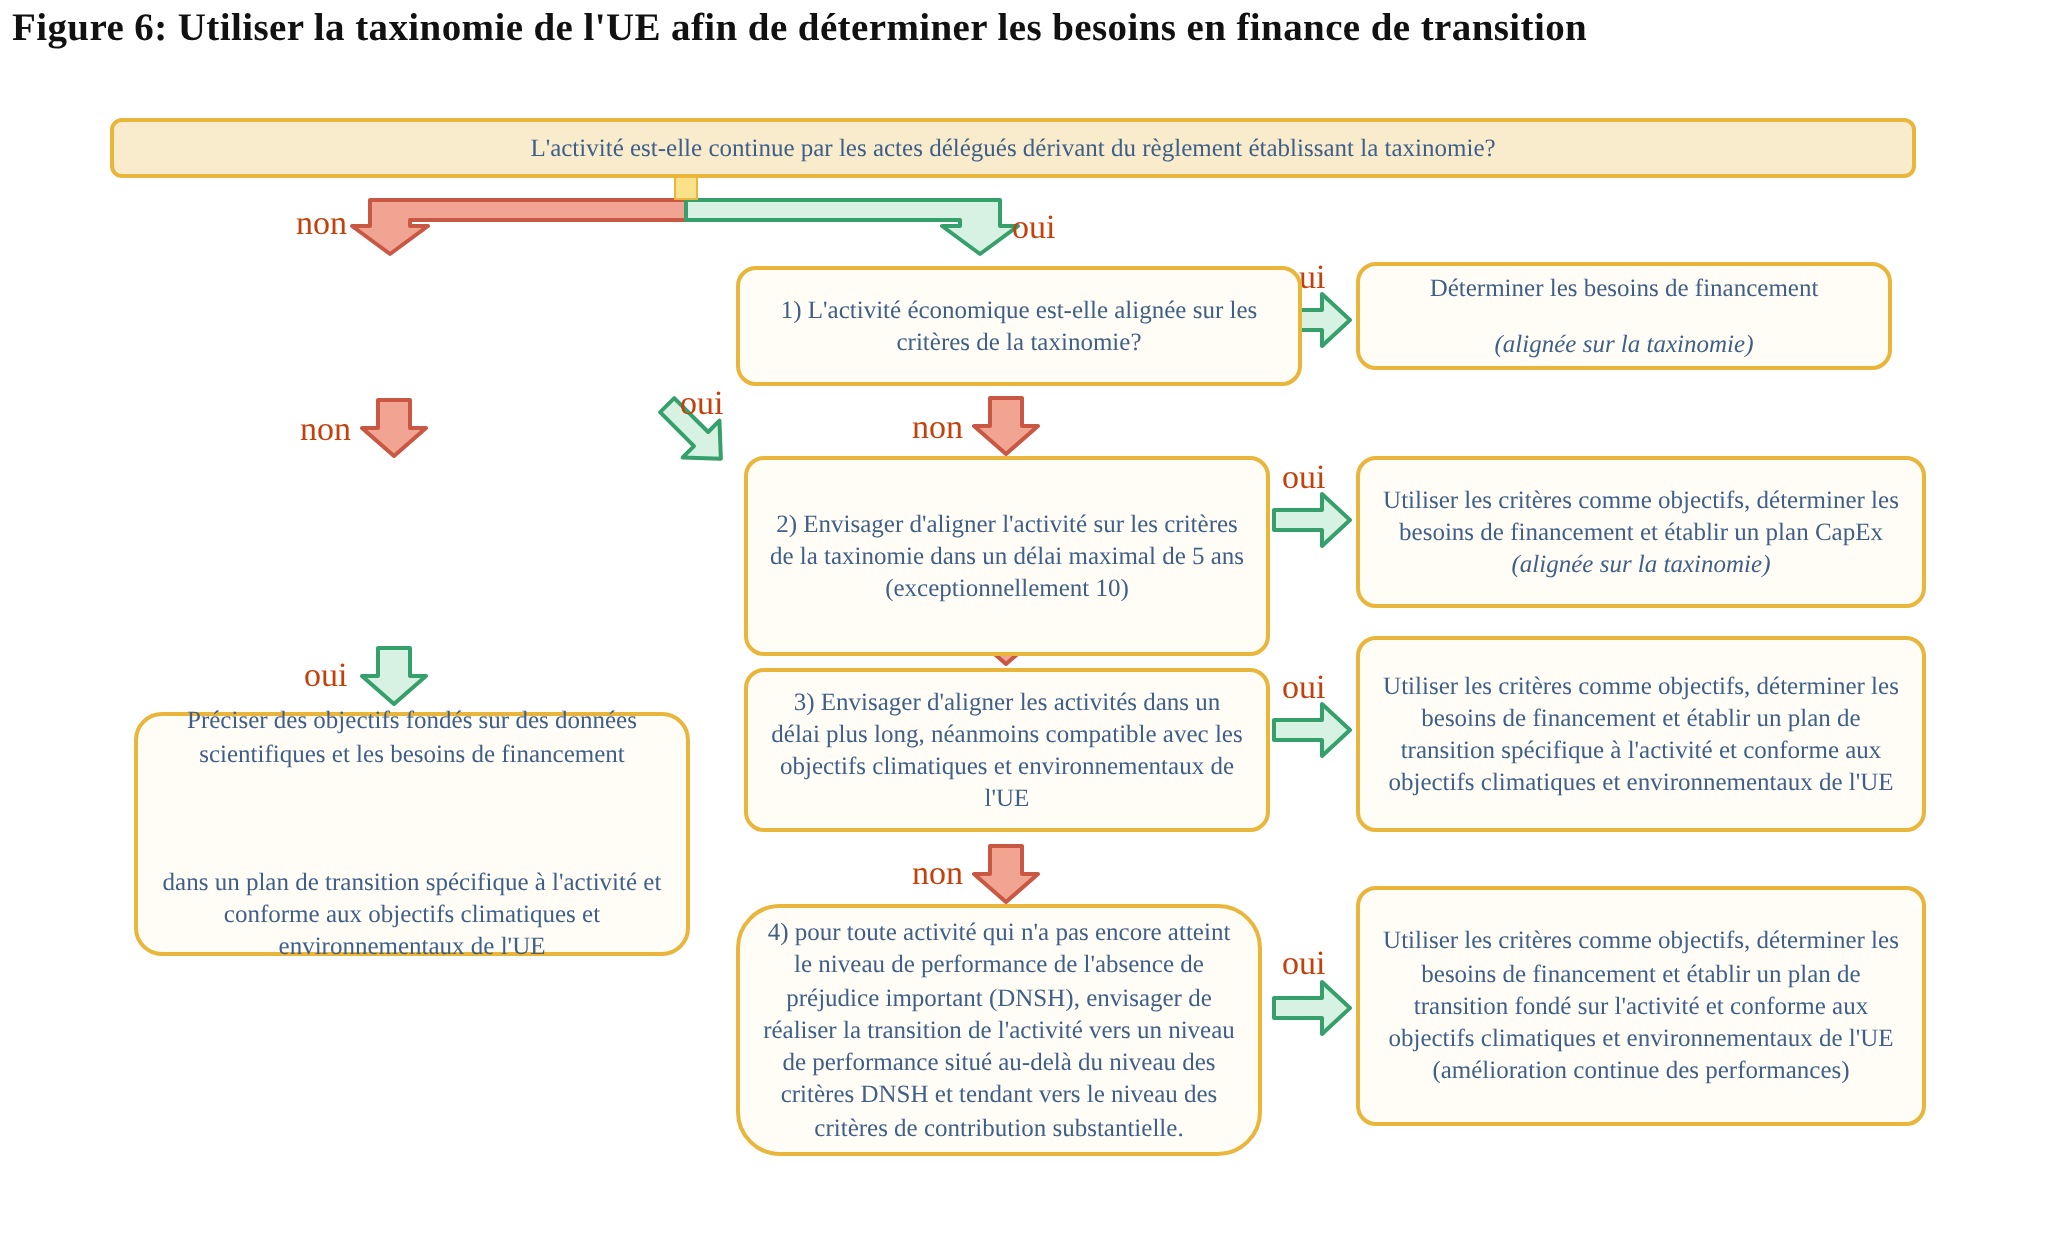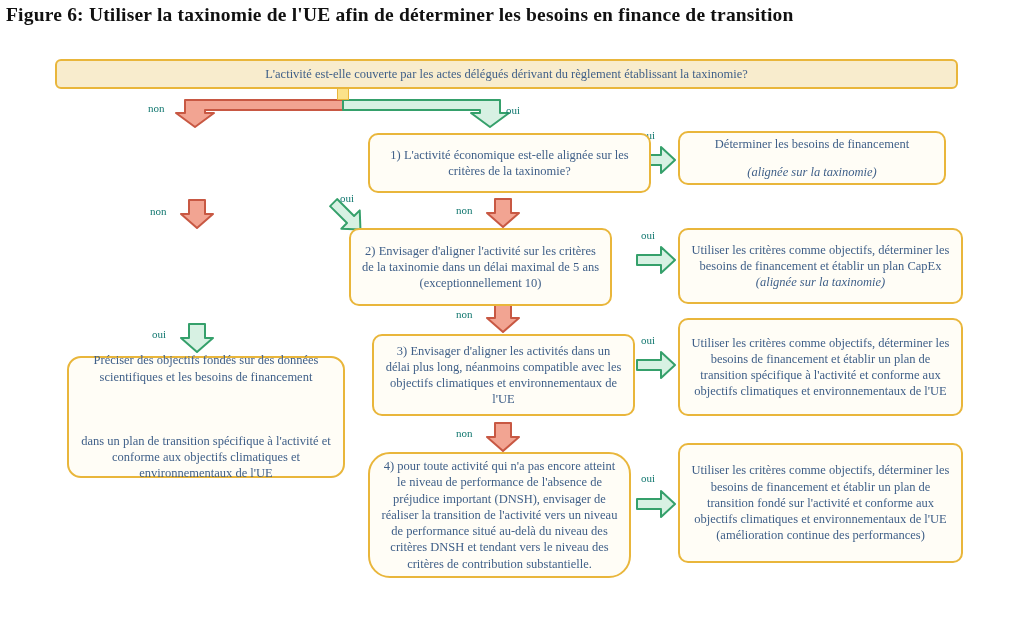--- a/index.html
+++ b/index.html
@@ -19,21 +19,21 @@
     text-align:center;color:#3f5f88;font-size:12.5px;line-height:1.3;
     padding:3px 10px;
   }
   .box .note{font-style:italic;}
   #box-root{background:#f8eccd;border-radius:6px;padding:2px 8px;}
   #connector-square{
     position:absolute;left:337px;top:88px;width:12px;height:12px;
     background:#fbe28a;border:1.5px solid #e9b63b;box-sizing:border-box;
   }
   .edge-label{
-    position:absolute;font-size:11px;color:#0f766e;line-height:1;
+    position:absolute;font-size:17px;color:#c2410c;line-height:1;
   }
   #arrow-layer{position:absolute;left:0;top:0;width:1034px;height:620px;}
   .arr-red{fill:#f2a492;stroke:#c85843;stroke-width:2;stroke-linejoin:round;}
   .arr-green{fill:#d7f1e3;stroke:#35a06b;stroke-width:2;stroke-linejoin:round;}
 </style>
 </head>
 <body>
 
 <div id="stage">
 
@@ -75,35 +75,35 @@
   <span class="edge-label" style="left:456px;top:205px;">non</span>
   <span class="edge-label" style="left:641px;top:230px;">oui</span>
   <span class="edge-label" style="left:456px;top:309px;">non</span>
   <span class="edge-label" style="left:641px;top:335px;">oui</span>
   <span class="edge-label" style="left:456px;top:428px;">non</span>
   <span class="edge-label" style="left:641px;top:473px;">oui</span>
 
   <div id="connector-square"></div>
 
   <div class="box" id="box-root" style="left:55px;top:59px;width:903px;height:30px;">
-    <div>L'activité est-elle couverte par les actes délégués dérivant du règlement établissant la taxinomie?</div>
+    <div>L'activité est-elle continue par les actes délégués dérivant du règlement établissant la taxinomie?</div>
   </div>
 
 
 
   <div class="box" style="left:67px;top:356px;width:278px;height:122px;border-radius:14px;gap:48px;">
     <div>Préciser des objectifs fondés sur des données scientifiques et les besoins de financement</div>
     <div>dans un plan de transition spécifique à l'activité et conforme aux objectifs climatiques et environnementaux de l'UE</div>
   </div>
 
   <div class="box" style="left:368px;top:133px;width:283px;height:60px;">
     <div>1) L'activité économique est-elle alignée sur les critères de la taxinomie?</div>
   </div>
 
-  <div class="box" style="left:349px;top:228px;width:263px;height:78px;justify-content:center;">
+  <div class="box" style="left:372px;top:228px;width:263px;height:100px;justify-content:center;">
     <div>2) Envisager d'aligner l'activité sur les critères de la taxinomie dans un délai maximal de 5 ans (exceptionnellement 10)</div>
   </div>
 
   <div class="box" style="left:372px;top:334px;width:263px;height:82px;">
     <div>3) Envisager d'aligner les activités dans un délai plus long, néanmoins compatible avec les objectifs climatiques et environnementaux de l'UE</div>
   </div>
 
   <div class="box" style="left:368px;top:452px;width:263px;height:126px;border-radius:22px;">
     <div>4) pour toute activité qui n'a pas encore atteint le niveau de performance de l'absence de préjudice important (DNSH),  envisager de réaliser la transition de l'activité vers un niveau de performance  situé au-delà du niveau des critères  DNSH  et tendant vers le niveau des critères de contribution substantielle.</div>
   </div>

